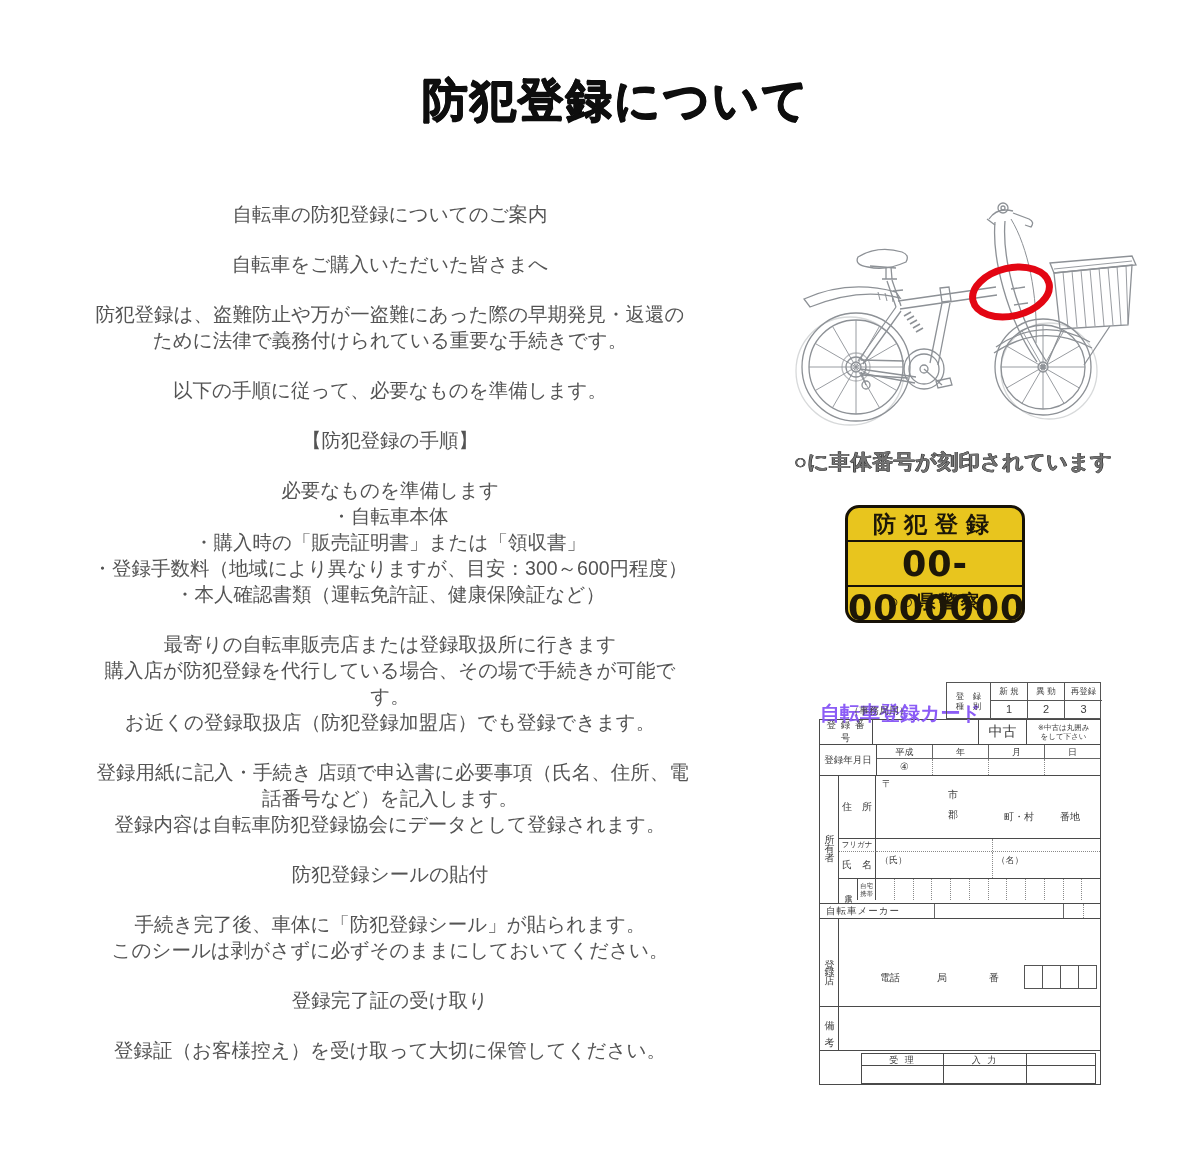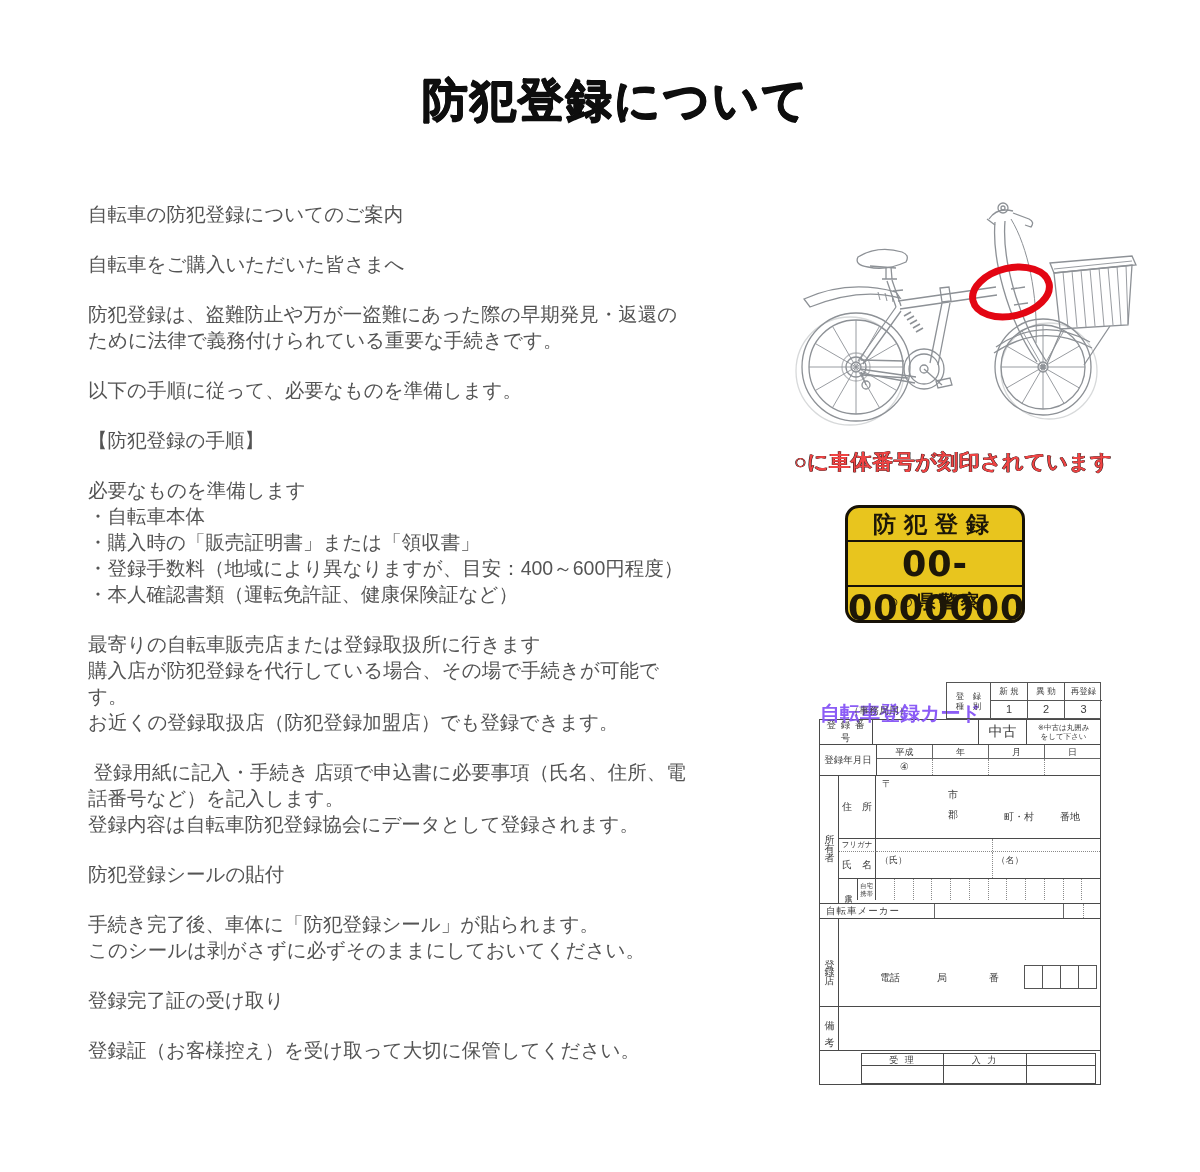--- a/index.html
+++ b/index.html
@@ -10,27 +10,27 @@
   .main-title {
     position:absolute; left:0; top:70px; width:1200px; text-align:center;
     font-size:46px; font-weight:900; color:#0e0e0e; letter-spacing:2px;
     text-shadow:0.7px 0 #0e0e0e, -0.7px 0 #0e0e0e, 0 0.7px #0e0e0e, 0 -0.7px #0e0e0e;
     padding-left:32px;
   }
 
   
   .body-text { position:absolute; left:88px; top:201px; width:604px; color:#545454;
     font-size:19.5px; line-height:26px; }
-  .tblock { margin-bottom:24px; }
+  .tblock { margin-bottom:24px;text-align:center; }
   .tline { white-space:pre-wrap; word-break:break-all; }
 
   
   .bike-figure { position:absolute; left:790px; top:195px; width:360px; height:250px; }
   .bike-caption { position:absolute; left:794px; top:448px; font-size:21px; font-weight:900;
-    color:#ef4444; letter-spacing:0.5px;
+    color:#737373; letter-spacing:0.5px;
     text-shadow:0.5px 0 #111, -0.5px 0 #111; }
 
   
   .sticker { position:absolute; left:845px; top:505px; width:180px; height:118px;
     background:#e8c51e; border:3px solid #171207; border-radius:14px; overflow:hidden;
     color:#1d1708; text-align:center; }
   .sticker-row1 { height:34px; border-bottom:2px solid #171207; font-size:23px; font-weight:900;
     letter-spacing:8px; line-height:33px; }
   .sticker-row2 { height:45px; border-bottom:2px solid #171207; font-size:35px; font-weight:900;
     letter-spacing:1px; line-height:44px; font-family:"DejaVu Sans","Liberation Sans",sans-serif; }
@@ -155,21 +155,21 @@
     <div class="tblock">
         <div class="tline">以下の手順に従って、必要なものを準備します。</div>
       </div>
     <div class="tblock">
         <div class="tline">【防犯登録の手順】</div>
       </div>
     <div class="tblock">
       <div class="tline">必要なものを準備します</div>
       <div class="tline">・自転車本体</div>
       <div class="tline">・購入時の「販売証明書」または「領収書」</div>
-      <div class="tline">・登録手数料（地域により異なりますが、目安：400～600円程度）</div>
+      <div class="tline">・登録手数料（地域により異なりますが、目安：300～600円程度）</div>
       <div class="tline">・本人確認書類（運転免許証、健康保険証など）</div>
     </div>
     <div class="tblock">
       <div class="tline">最寄りの自転車販売店または登録取扱所に行きます</div>
       <div class="tline">購入店が防犯登録を代行している場合、その場で手続きが可能です。</div>
       <div class="tline">お近くの登録取扱店（防犯登録加盟店）でも登録できます。</div>
     </div>
     <div class="tblock">
       <div class="tline"> 登録用紙に記入・手続き 店頭で申込書に必要事項（氏名、住所、電話番号など）を記入します。</div>
       <div class="tline">登録内容は自転車防犯登録協会にデータとして登録されます。</div>

